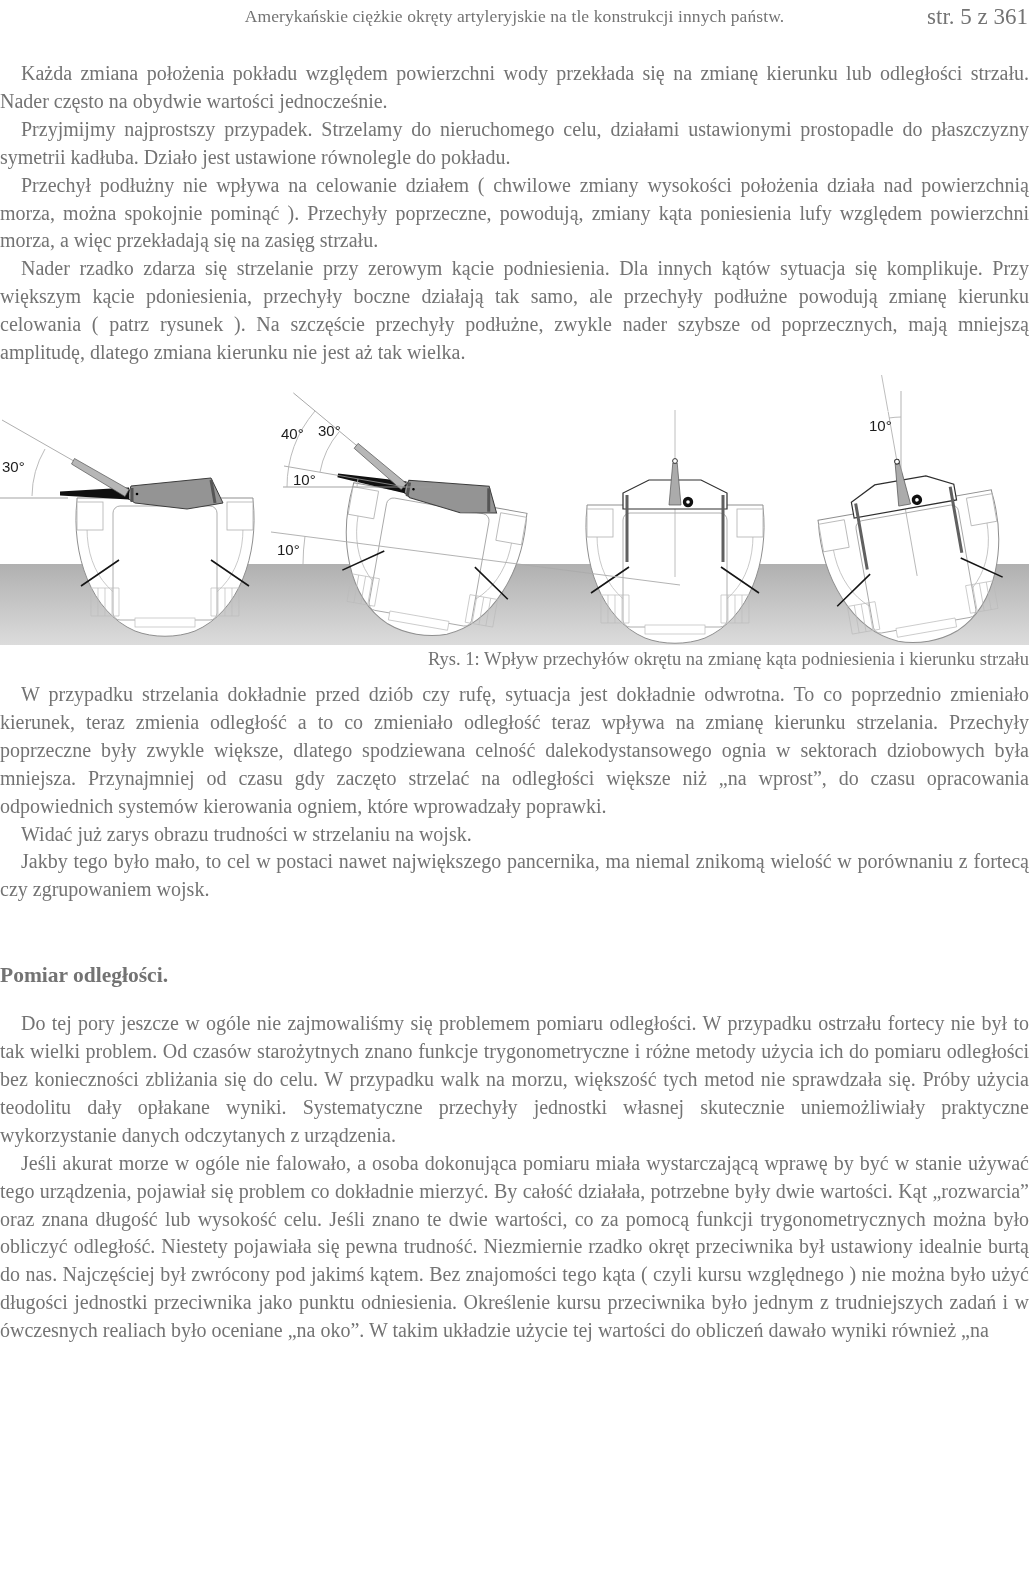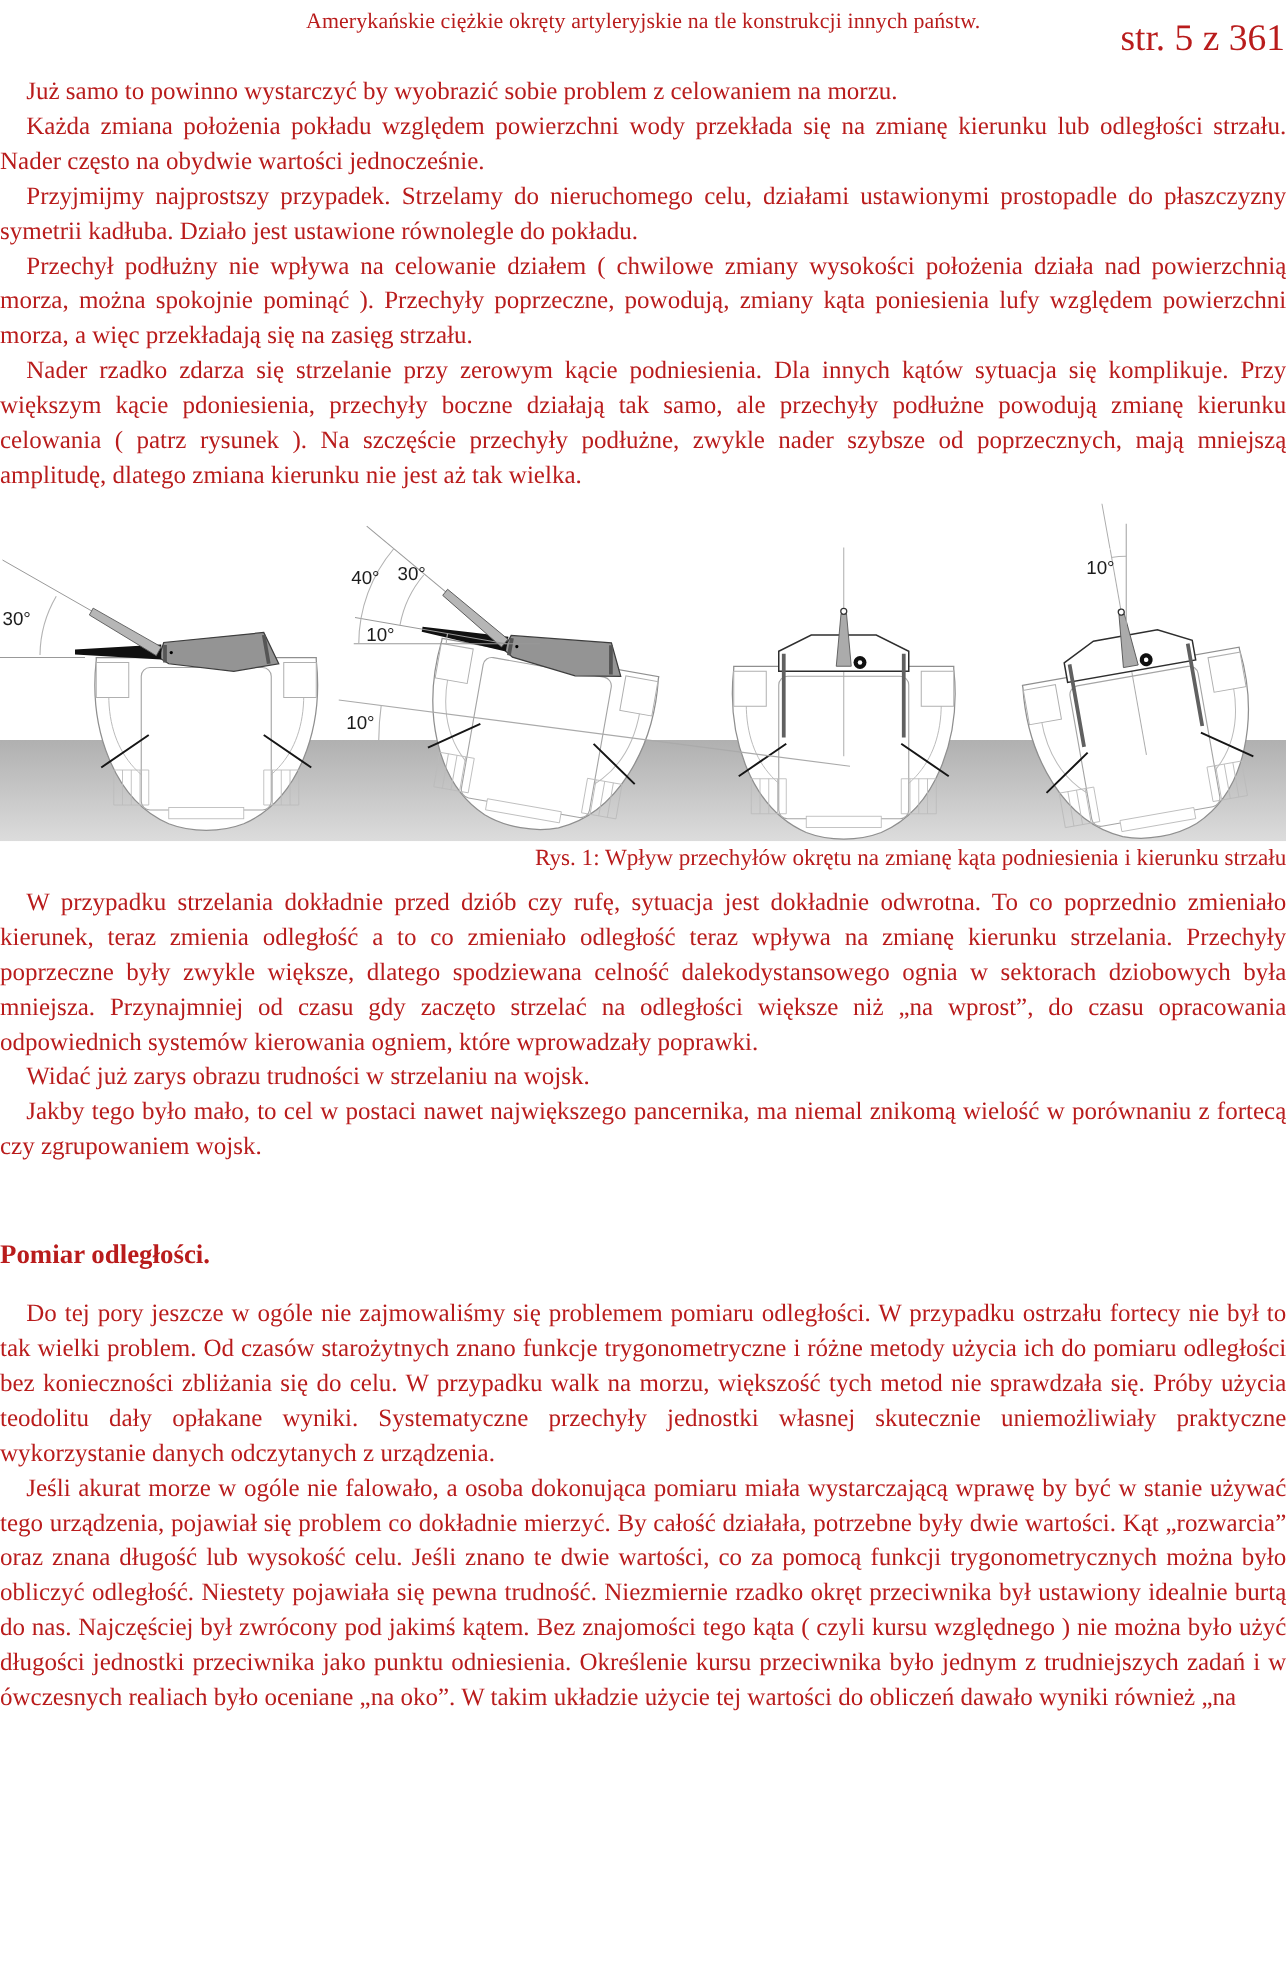--- a/index.html
+++ b/index.html
@@ -1,39 +1,39 @@
 <!DOCTYPE html>
 <html lang="pl"><head>
 <meta charset="utf-8">
 <style>
   html,body{margin:0;padding:0;background:#fff;}
   .page{
     position:relative;
     width:1029px;height:1569px;
     overflow:hidden;
     background:#fff;
-    color:#b91c1c;
+    color:#737373;
     font-family:"Liberation Serif","DejaVu Serif",serif;
   }
   .header{
     position:relative;
     padding-top:6px;
     margin-bottom:26px;
     height:28px;
   }
   .header-title{
     display:block;
     text-align:center;
     font-size:17.5px;
     letter-spacing:.1px;
   }
   .page-num{
     position:absolute;
-    right:1px;top:14px;
-    font-size:30px;
+    right:1px;top:4px;
+    font-size:23px;
   }
   .body-text p{
     margin:0;
     font-size:20px;
     line-height:27.9px;
     text-align:justify;
     text-indent:21px;
   }
   figure.ship-figure{
     margin:8px 0 10px 0;
@@ -62,21 +62,20 @@
 <body>
 
 <div class="page">
 
   <div class="header">
     <span class="header-title">Amerykańskie ciężkie okręty artyleryjskie na tle konstrukcji innych państw.</span>
     <span class="page-num">str. 5 z 361</span>
   </div>
 
   <div class="body-text">
-    <p>Już samo to powinno wystarczyć by wyobrazić sobie problem z celowaniem na morzu.</p>
     <p>Każda zmiana położenia pokładu względem powierzchni wody przekłada się na zmianę kierunku lub odległości strzału. Nader często na obydwie wartości jednocześnie.</p>
     <p>Przyjmijmy najprostszy przypadek. Strzelamy do nieruchomego celu, działami ustawionymi prostopadle do płaszczyzny symetrii kadłuba. Działo jest ustawione równolegle do pokładu.</p>
     <p>Przechył podłużny nie wpływa na celowanie działem ( chwilowe zmiany wysokości położenia działa nad powierzchnią morza, można spokojnie pominąć ). Przechyły poprzeczne, powodują, zmiany kąta poniesienia lufy względem powierzchni morza, a więc przekładają się na zasięg strzału.</p>
     <p>Nader rzadko zdarza się strzelanie przy zerowym kącie podniesienia. Dla innych kątów sytuacja się komplikuje. Przy większym kącie pdoniesienia, przechyły boczne działają tak samo, ale przechyły podłużne powodują zmianę kierunku celowania ( patrz rysunek ). Na szczęście przechyły podłużne, zwykle nader szybsze od poprzecznych, mają mniejszą amplitudę, dlatego zmiana kierunku nie jest aż tak wielka.</p>
   </div>
 
   <figure class="ship-figure">
     <svg width="1029" height="270" viewBox="0 0 1029 270">
       <defs>
         <linearGradient id="seagrad" x1="0" y1="0" x2="0" y2="1">

